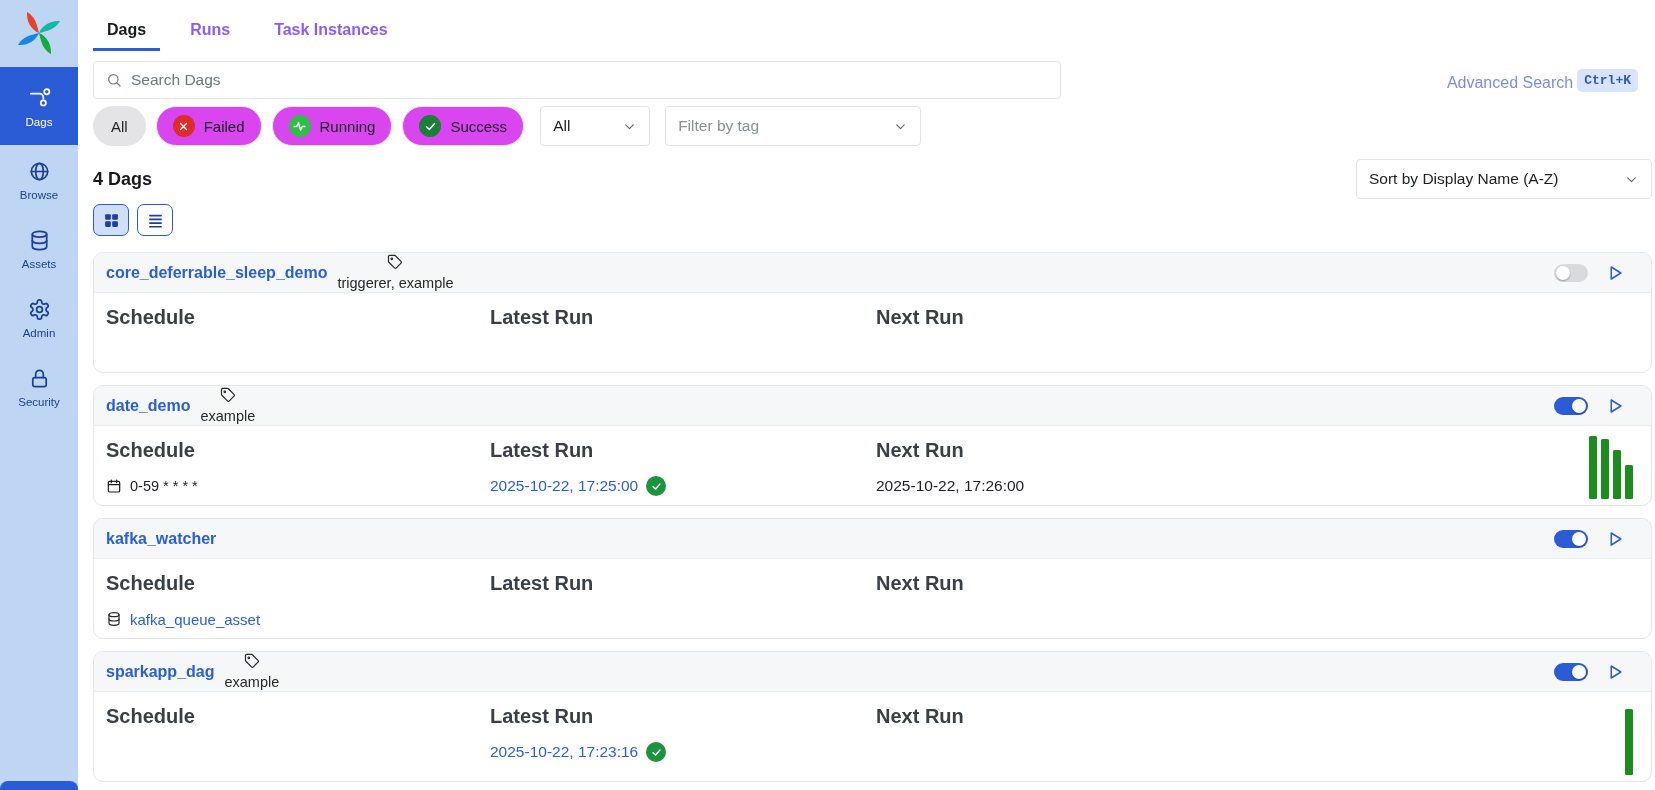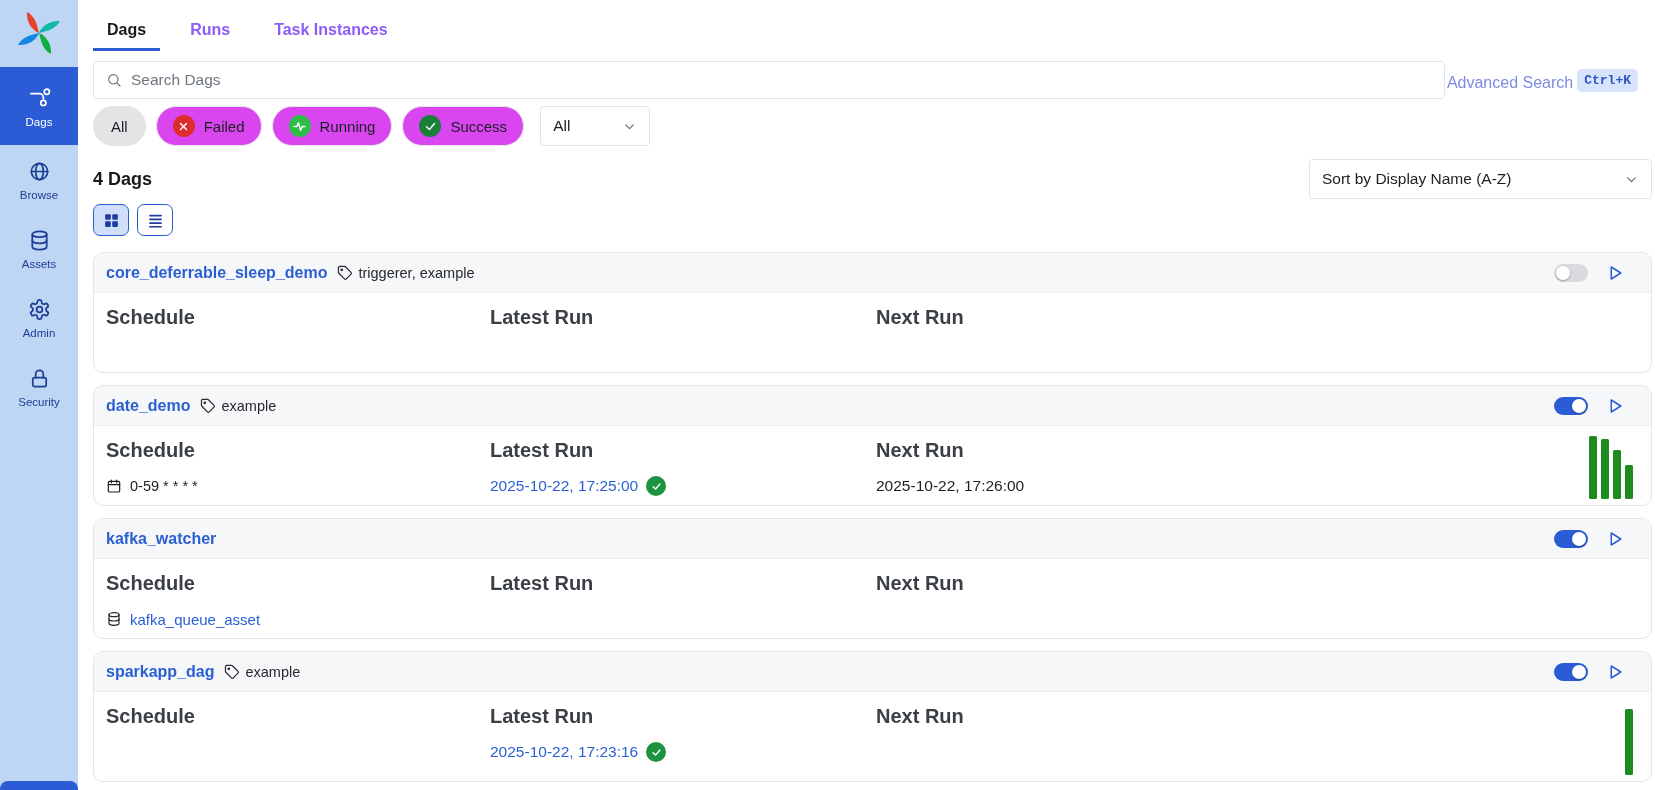--- a/index.html
+++ b/index.html
@@ -27,60 +27,60 @@
   
   main { flex:1; }
   .content { width:1559px; margin-left:15px; }
 
   .tabs { display:flex; gap:16px; padding-top:14px; }
   .tab { font-size:16px; font-weight:700; color:#8b5cf6; padding:7px 14px 9px;
          border-bottom:3.5px solid transparent; cursor:pointer; }
   .tab.active { color:#17191d; border-bottom-color:var(--accent); }
 
   .search-row { display:flex; align-items:center; margin-top:10px; }
-  .search-box { width:1352px; height:38px; border:1px solid var(--border); border-radius:4px;
+  .search-box { width:968px; height:38px; border:1px solid var(--border); border-radius:4px;
                 display:flex; align-items:center; padding:0 12px; gap:9px; background:#fff; cursor:text; }
   .ph { font-size:15.5px; color:#6f7680; }
   .search-right { margin-left:auto; display:flex; align-items:flex-end; gap:4px; padding-right:14px; }
   .adv { font-size:16px; color:#7d8be3; text-decoration:none; cursor:pointer; }
   .kbd { font-family:"Liberation Mono", monospace; font-size:13px; font-weight:700; color:#2f55c9;
          background:#d7e4fb; border-radius:5px; padding:4px 7px; letter-spacing:0; }
 
   .chips { display:flex; align-items:center; margin-top:7px; gap:10px; }
   .chip { height:40px; display:flex; align-items:center; gap:9px; padding:0 16px; font-size:15px;
           color:#1b1e23; background:#d946ef; border:1px solid #e4e4e7; border-radius:20px; cursor:pointer; }
   .chip.solid { background:#e4e4e7; border-color:#e4e4e7; padding:0 17px; }
   .status-dot { width:22px; height:22px; border-radius:50%; display:flex; align-items:center; justify-content:center; color:#fff; }
   .status-dot svg { width:13px; height:13px; fill:none; stroke:#fff; stroke-width:2.6; stroke-linecap:round; stroke-linejoin:round; }
   .dot-failed { background:var(--failed); } .dot-running { background:var(--running); } .dot-success { background:var(--success); }
 
   .select { height:40px; border:1px solid var(--border); border-radius:4px; background:#fff;
             display:flex; align-items:center; padding:0 12px; font-size:15.5px; gap:8px; cursor:pointer; }
   .select .chev { margin-left:auto; width:15px; height:15px; color:#5c636b; }
   .sel-paused { width:110px; margin-left:6px; }
   .sel-tag { width:256px; margin-left:5px; color:#8a8f98; }
-  .sel-sort { width:343px; }
+  .sel-sort { width:296px; }
 
   .list-header { display:flex; align-items:center; justify-content:space-between; margin-top:13px; height:40px; }
   .count { font-size:18px; font-weight:700; color:#17191d; }
 
   .view-toggle { display:flex; gap:8px; margin-top:5px; }
   .vt { width:36px; height:32px; border:1px solid var(--accent); border-radius:7px; background:#fff;
         display:flex; align-items:center; justify-content:center; cursor:pointer; }
   .vt.active { background:#cfdff9; }
   .vt svg { width:17px; height:17px; fill:#1f3d9e; stroke:none; }
 
   
   .dag-list { margin-top:16px; }
   .card { width:1559px; border:1px solid #e3e5e9; border-radius:10px; background:#fff;
           margin-bottom:12px; overflow:hidden; }
   .card-head { height:40px; background:#f6f7f8; border-bottom:1px solid #ebedf0;
                display:flex; align-items:center; padding:0 26px 0 12px; }
   .dag-title { font-size:16px; font-weight:700; color:var(--link); text-decoration:none; cursor:pointer; }
-  .tagwrap { display:flex; align-items:center; gap:5px; margin-left:10px; font-size:14.5px; color:#26292e; }
+  .tagwrap { display:flex; align-items:center; gap:5px; margin-left:10px; font-size:14.5px; color:#26292e;flex-direction:column; }
   .head-right { margin-left:auto; display:flex; align-items:center; gap:17px; }
   .toggle { width:34px; height:18px; border-radius:9px; background:#d9dadd; position:relative; cursor:pointer; }
   .toggle .knob { position:absolute; top:2px; left:2px; width:14px; height:14px; border-radius:50%;
                   background:#fff; box-shadow:0 1px 2px rgba(0,0,0,.3); }
   .toggle.on { background:var(--accent); }
   .toggle.on .knob { left:auto; right:2px; }
   .play { color:var(--accent); cursor:pointer; }
 
   .card-body { position:relative; height:79px; }
   .card:nth-child(4) .card-body { height:89px; }
@@ -227,20 +227,28 @@
         </div>
 
         <div class="select sel-paused">
           <span>All</span>
           <span class="icon chev">
             <svg viewBox="0 0 24 24">
                 <path d="M6 9.5l6 6 6-6"></path>
               </svg>
           </span>
         </div>
+        <div class="select sel-tag">
+          <span>Filter by tag</span>
+          <span class="icon chev">
+            <svg viewBox="0 0 24 24">
+                <path d="M6 9.5l6 6 6-6"></path>
+              </svg>
+          </span>
+        </div>
       </div>
 
       <div class="list-header">
         <div class="count">4 Dags</div>
         <div class="select sel-sort">
           <span>Sort by Display Name (A-Z)</span>
           <span class="icon chev">
             <svg viewBox="0 0 24 24">
                 <path d="M6 9.5l6 6 6-6"></path>
               </svg>

